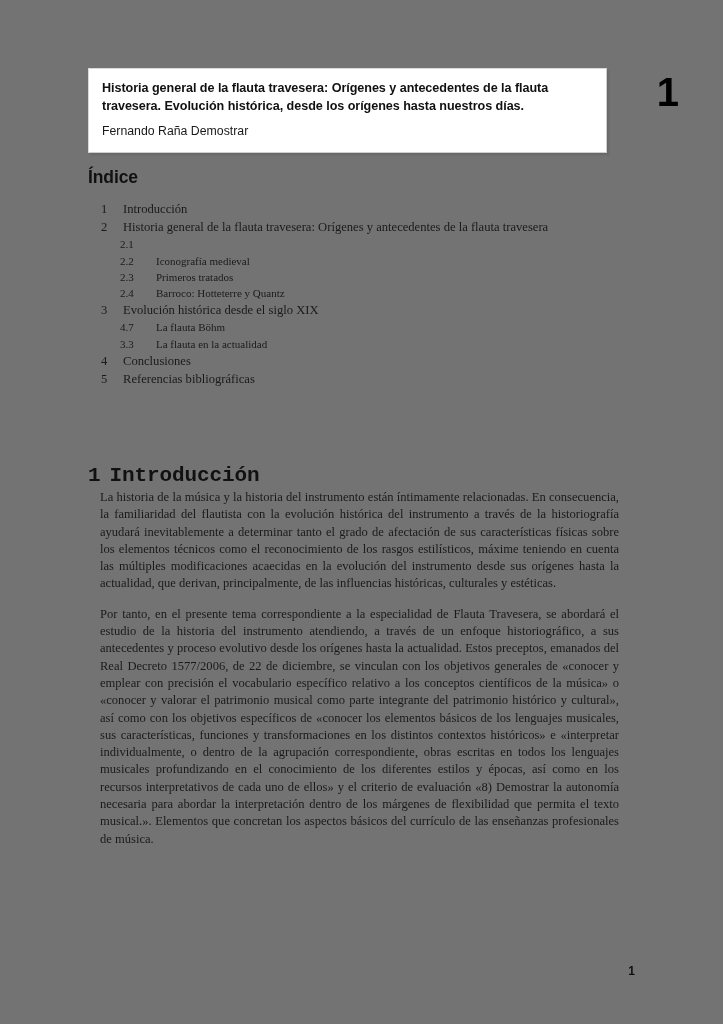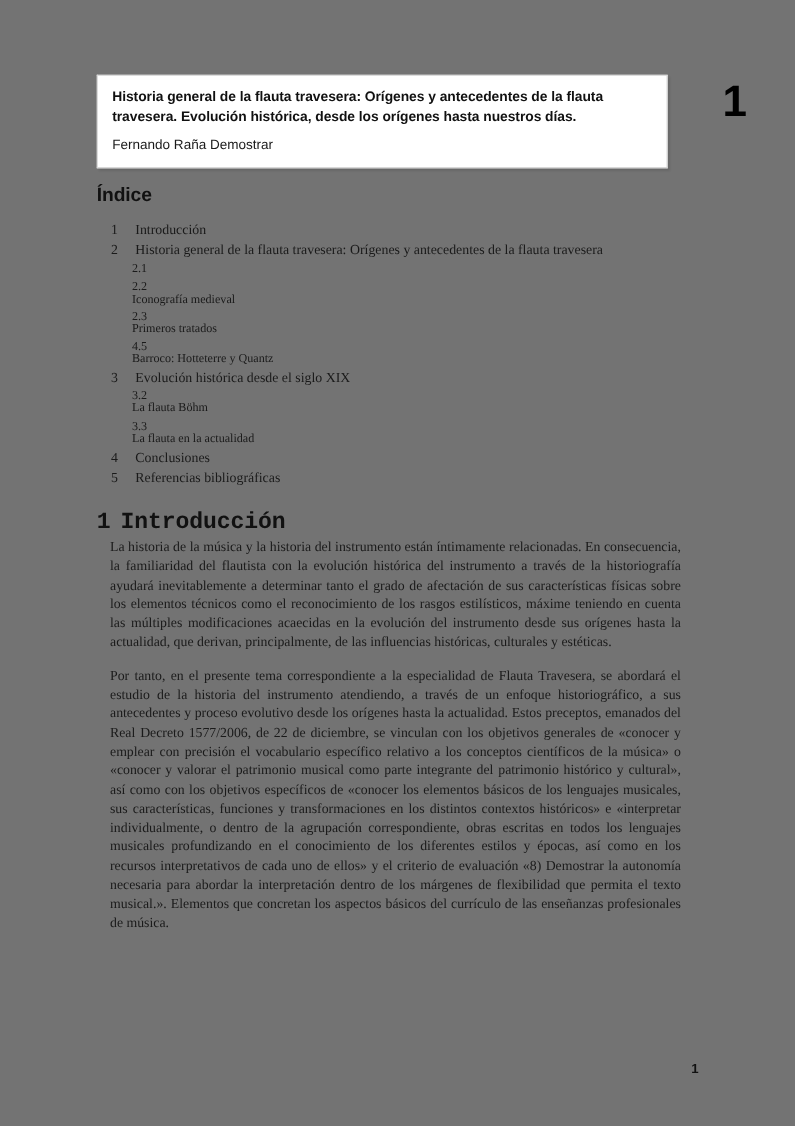--- a/index.html
+++ b/index.html
@@ -87,21 +87,21 @@
     font-size: 12.2px;
     color: #1a1a1a;
   }
   .toc-row {
     display: flex;
     align-items: baseline;
     line-height: 1.0;
     margin-bottom: 5.4px;
   }
   .toc-row.lvl1 { padding-left: 13px; font-size: 12.6px; margin-bottom: 5.6px; }
-  .toc-row.lvl2 { padding-left: 32px; font-size: 11.0px; margin-bottom: 5.2px; flex-direction: column; }
+  .toc-row.lvl2 { padding-left: 32px; font-size: 11.0px; margin-bottom: 5.2px; }
 
   .toc-num {
     flex: 0 0 auto;
     text-align: left;
   }
   .toc-row.lvl1 .toc-num { width: 22px; }
   .toc-row.lvl2 .toc-num { width: 36px; }
   .toc-label { flex: 1 1 auto; }
 
   
@@ -171,29 +171,29 @@
       </div>
       <div class="toc-row lvl2">
         <span class="toc-num">2.2</span>
         <span class="toc-label">Iconografía medieval</span>
       </div>
       <div class="toc-row lvl2">
         <span class="toc-num">2.3</span>
         <span class="toc-label">Primeros tratados</span>
       </div>
       <div class="toc-row lvl2">
-        <span class="toc-num">4.5</span>
+        <span class="toc-num">2.4</span>
         <span class="toc-label">Barroco: Hotteterre y Quantz</span>
       </div>
       <div class="toc-row lvl1">
         <span class="toc-num">3</span>
         <span class="toc-label">Evolución histórica desde el siglo XIX</span>
       </div>
       <div class="toc-row lvl2">
-        <span class="toc-num">3.2</span>
+        <span class="toc-num">4.7</span>
         <span class="toc-label">La flauta Böhm</span>
       </div>
       <div class="toc-row lvl2">
         <span class="toc-num">3.3</span>
         <span class="toc-label">La flauta en la actualidad</span>
       </div>
       <div class="toc-row lvl1">
         <span class="toc-num">4</span>
         <span class="toc-label">Conclusiones</span>
       </div>

